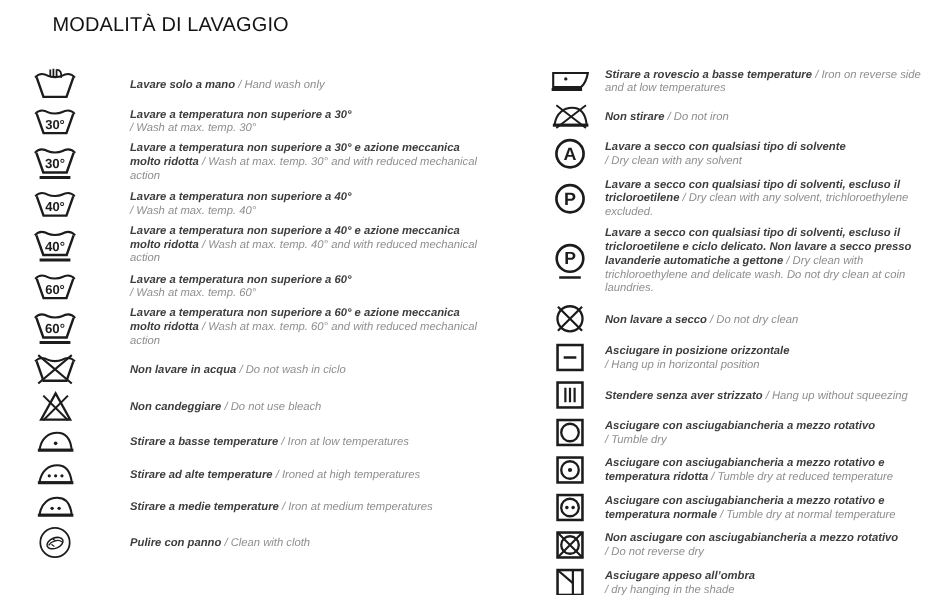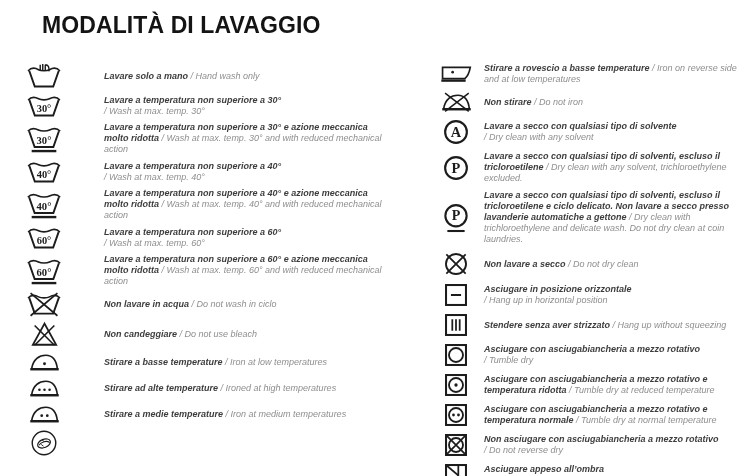--- a/index.html
+++ b/index.html
@@ -5,38 +5,38 @@
   html, body {
     margin: 0; padding: 0;
     width: 750px; height: 476px;
     background: #ffffff;
     overflow: hidden;
     font-family: "Liberation Sans", sans-serif;
   }
   .page { position: relative; width: 750px; height: 476px; }
   h1.title {
     margin: 12px 0 0 42px;
-    font-size: 23px;
-    font-weight: bold;
+    font-size: 16px;
+    font-weight: normal;
     letter-spacing: 0.1px;
     color: var(--c-title, #141414);
   }
   .columns {
     display: flex;
     margin-top: 24px;
     padding-left: 24px;
     gap: 52px;
   }
   .col { display: flex; flex-direction: column; flex: none; }
   .col-0 { row-gap: 4px; }
   .col-1 { row-gap: 6px; }
   .row { display: flex; align-items: center; column-gap: 8px; }
   .icon-cell {
     width: 40px; flex: none;
-    display: flex; justify-content: center; align-items: center; font-family: Liberation Serif, serif;
+    display: flex; justify-content: center; align-items: center;
   }
   .icon-cell svg { display: block; }
   .txt {
     margin: 0;
     font-size: 9px;
     line-height: 11px;
     font-style: italic;
   }
   .col-0 .txt { width: 280px; margin-left: 32px; }
   .col-1 .txt { width: 258px; }
@@ -179,20 +179,21 @@
         </div>
         <div class="row">
           <span class="icon-cell">
             <svg width="28" height="28" viewBox="0 0 30 30" xmlns="http://www.w3.org/2000/svg">
               <circle cx="15" cy="15" r="12.6" stroke="#1c1c1c" stroke-width="1.5" fill="none"></circle>
               <ellipse cx="15" cy="15.5" rx="7.2" ry="4.4" transform="rotate(-22 15 15.5)" stroke="#1c1c1c" stroke-width="1.3" fill="none"></ellipse>
               <path d="M9.5 17.5 C12 13.5 18 12 21 14.5" stroke="#1c1c1c" stroke-width="1.1" fill="none"></path>
               <path d="M12 16.5 L14.5 18.5 M15.5 13.5 L13 12" stroke="#1c1c1c" stroke-width="1" fill="none"></path>
             </svg>
           </span>
+          <p class="txt"><span class="it">Pulire con panno</span> <span class="en">/ Clean with cloth</span></p>
         </div>
       </div>
     <div class="col col-1" id="col-1">
         <div class="row">
           <span class="icon-cell">
             <svg width="32" height="21" viewBox="0 0 38 25" xmlns="http://www.w3.org/2000/svg">
               <path d="M3 4 L36 4 C35 9.5 33.5 14 29.5 17.5 L3 17.5 Z" stroke="#1c1c1c" stroke-width="2" fill="none"></path>
               <path d="M1.5 19.8 L30.5 19.8" stroke="#1c1c1c" stroke-width="2.8" fill="none"></path>
               <circle cx="15" cy="9.7" r="1.6" fill="#1c1c1c" stroke="none"></circle>
             </svg>

